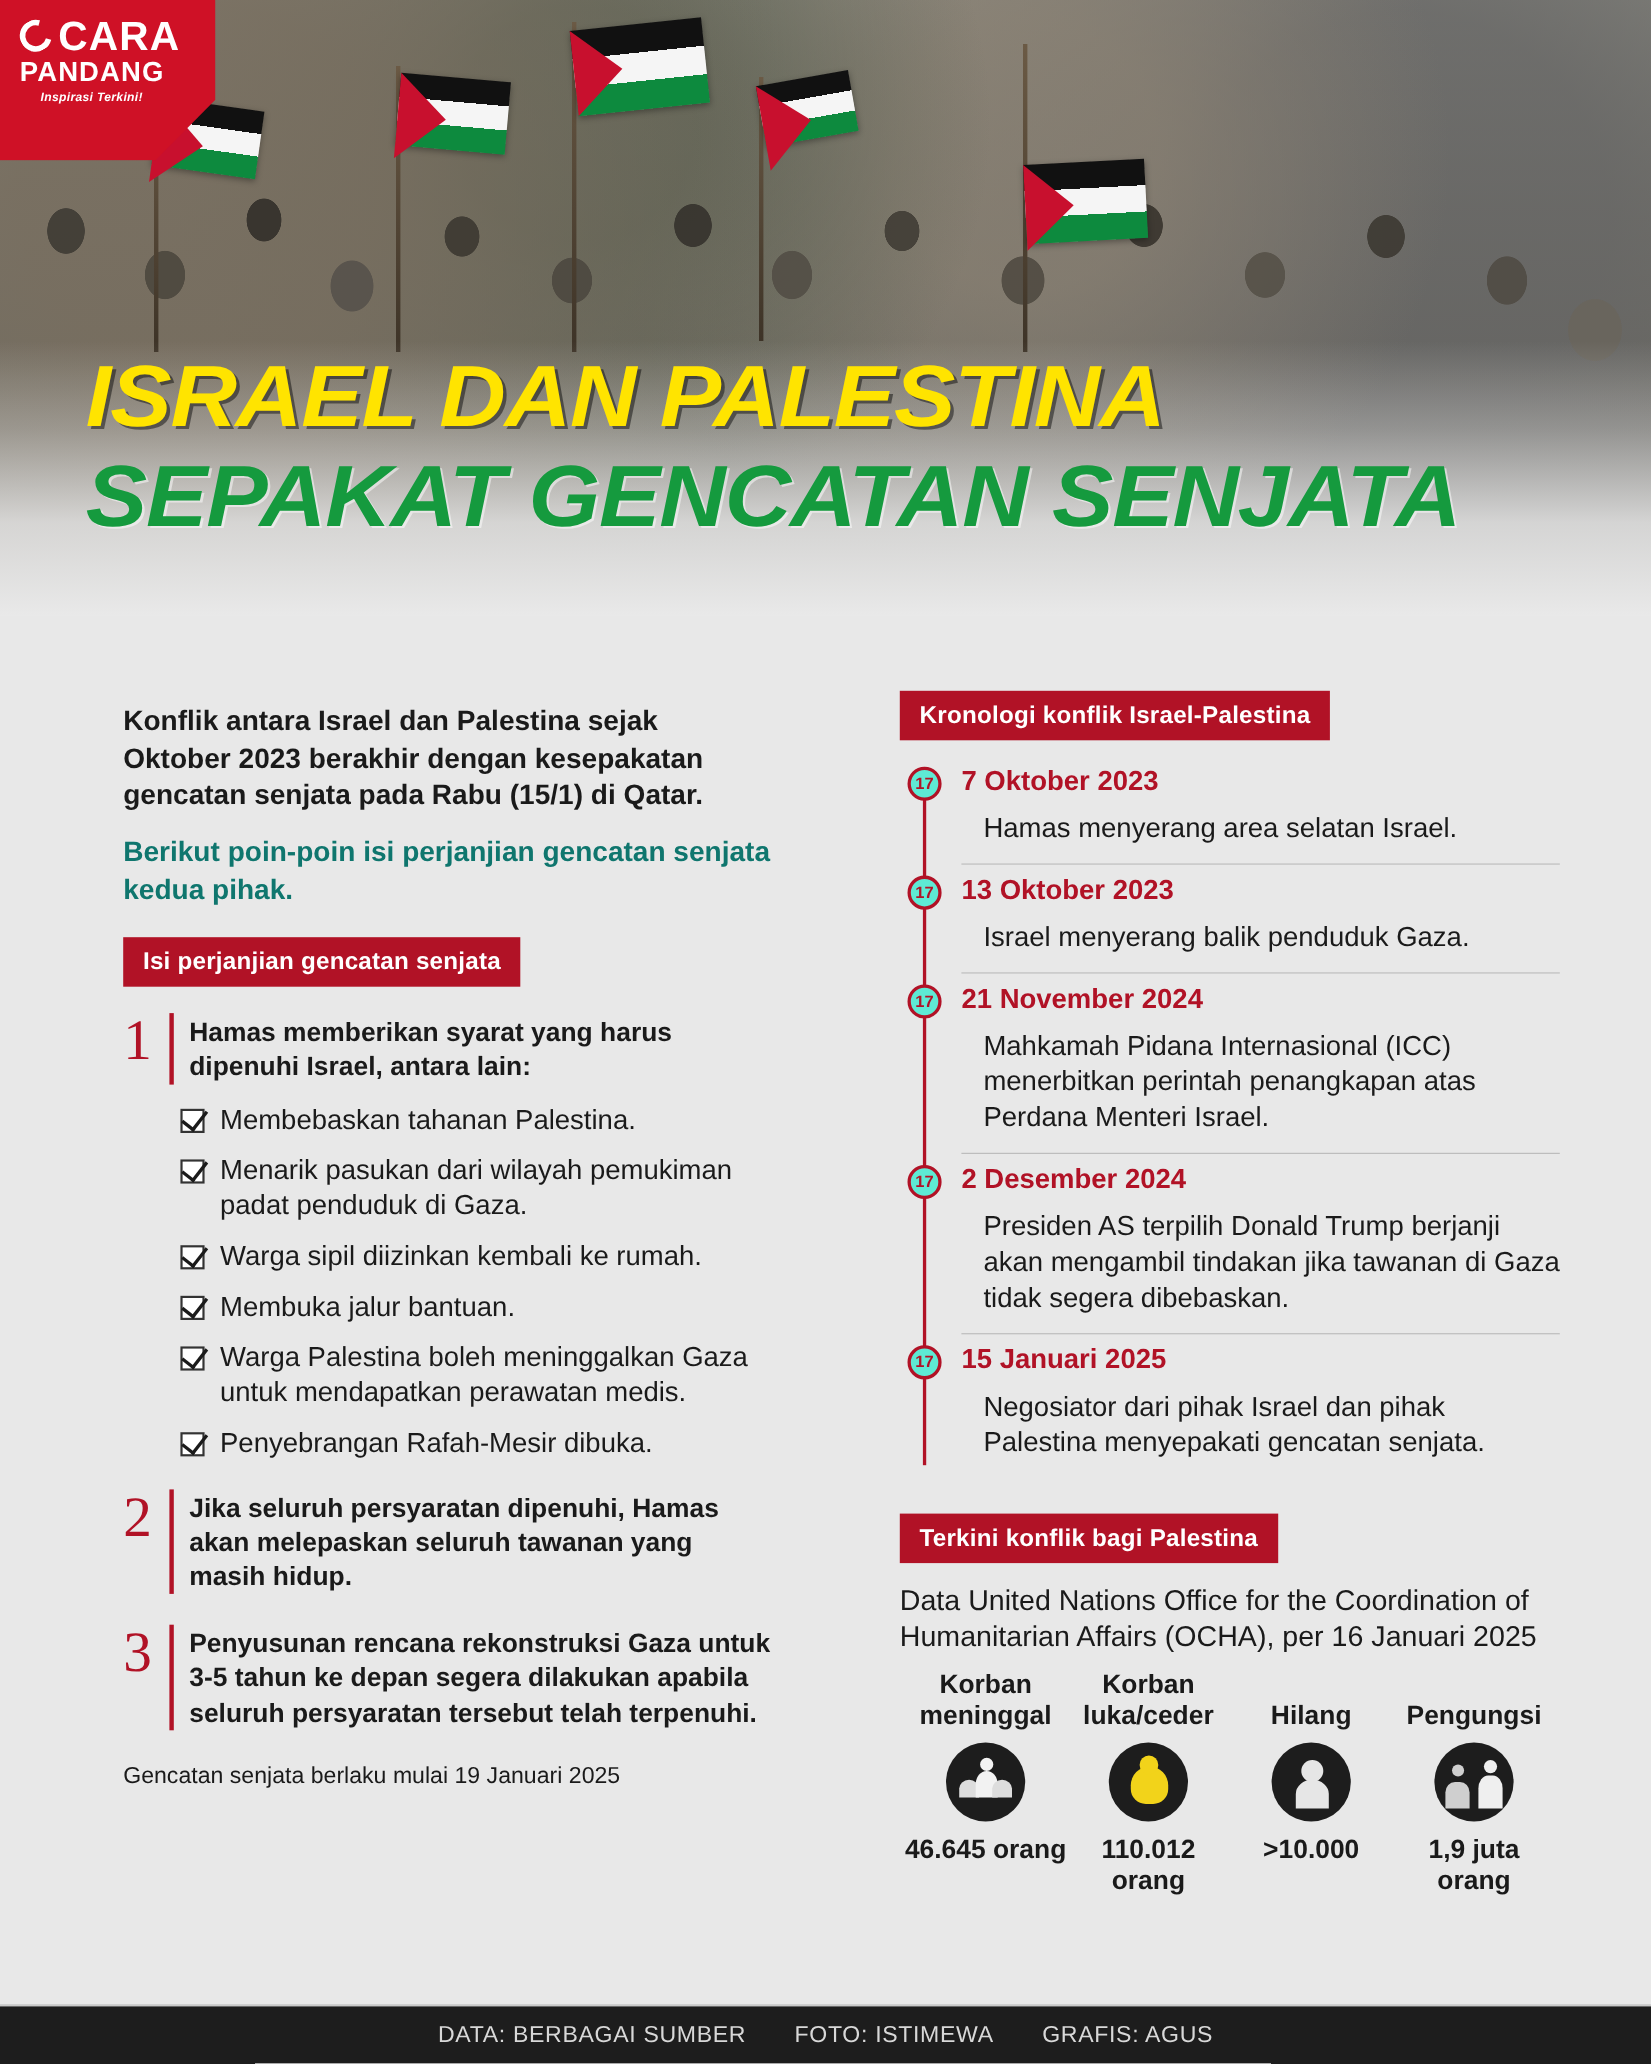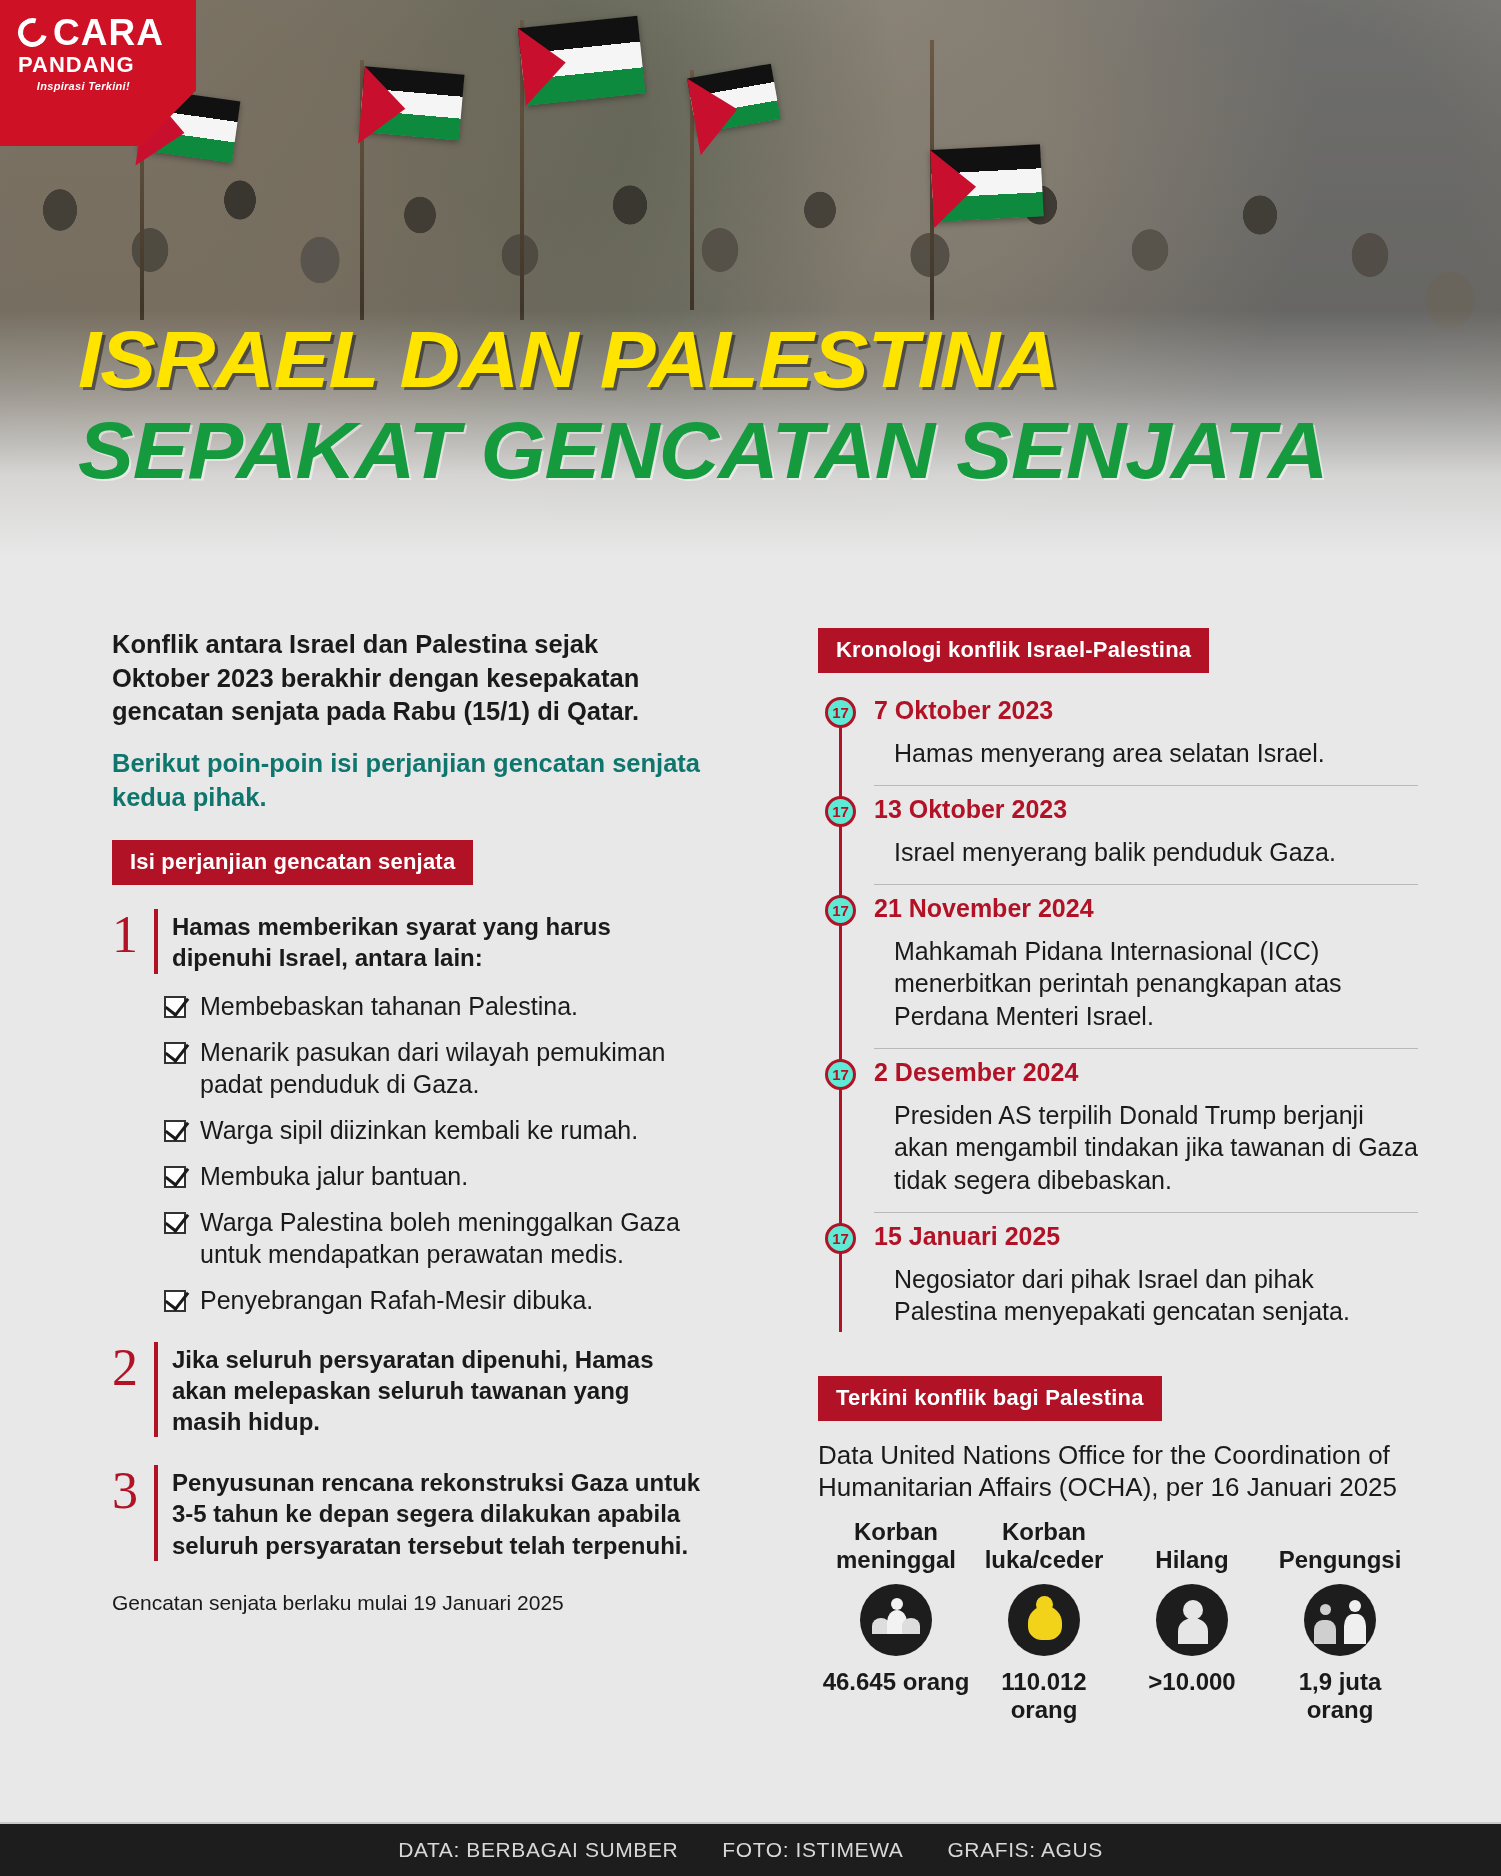--- a/index.html
+++ b/index.html
@@ -95,21 +95,21 @@
     display: flex; align-items: center;
   }
   .logo-mark {
     display: inline-block; width: 29px; height: 29px;
     border: 5px solid #fff; border-radius: 50%;
     border-right-color: transparent;
     margin-right: 6px;
     transform: rotate(-30deg);
   }
   .logo-pandang {
-    font-size: 22px; font-weight: bold; letter-spacing: 1px; line-height: 1.05;
+    font-size: 25px; font-weight: bold; letter-spacing: 1px; line-height: 1.05;
     margin-top: 2px;
   }
   .logo-tag {
     font-size: 11px; font-style: italic; font-weight: bold;
     margin-top: 4px; letter-spacing: .3px; text-align: right; padding-right: 34px;
   }
 
   
   .title-block {
     position: absolute;
@@ -142,21 +142,21 @@
   }
 
   
   .content {
     position: absolute;
     top: 628px; left: 0;
     width: 1501px;
   }
   .col-left {
     position: absolute;
-    left: 112px; top: 0; width: 590px;
+    left: 112px; top: 12px; width: 590px;
   }
   .col-right {
     position: absolute;
     left: 818px; top: 0; width: 600px;
   }
 
   .intro {
     font-size: 25.5px;
     line-height: 1.32;
     color: #1a1a1a;

